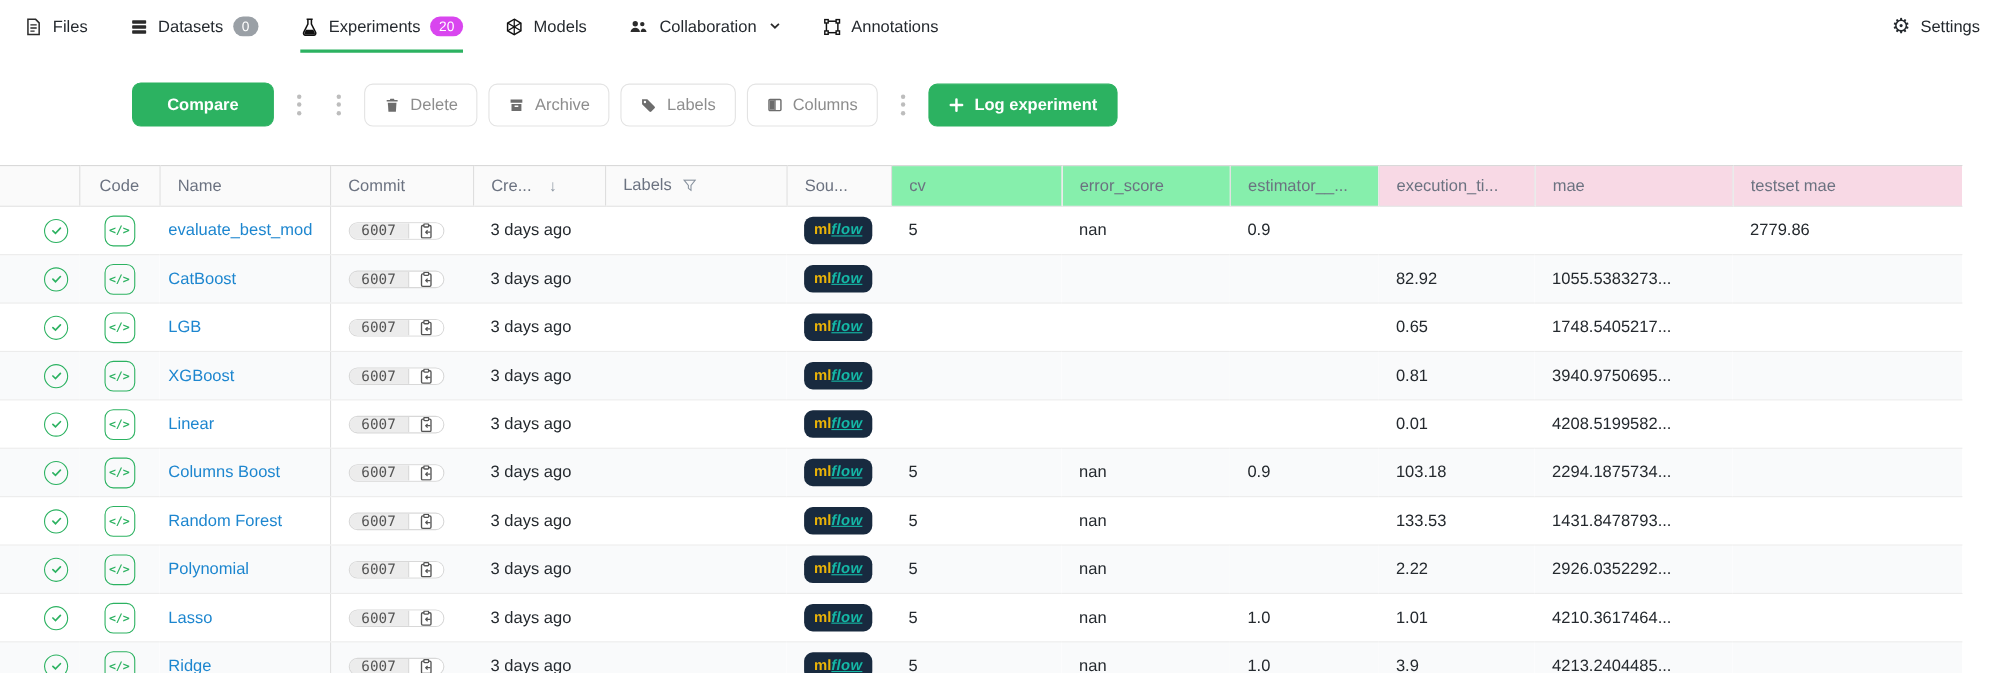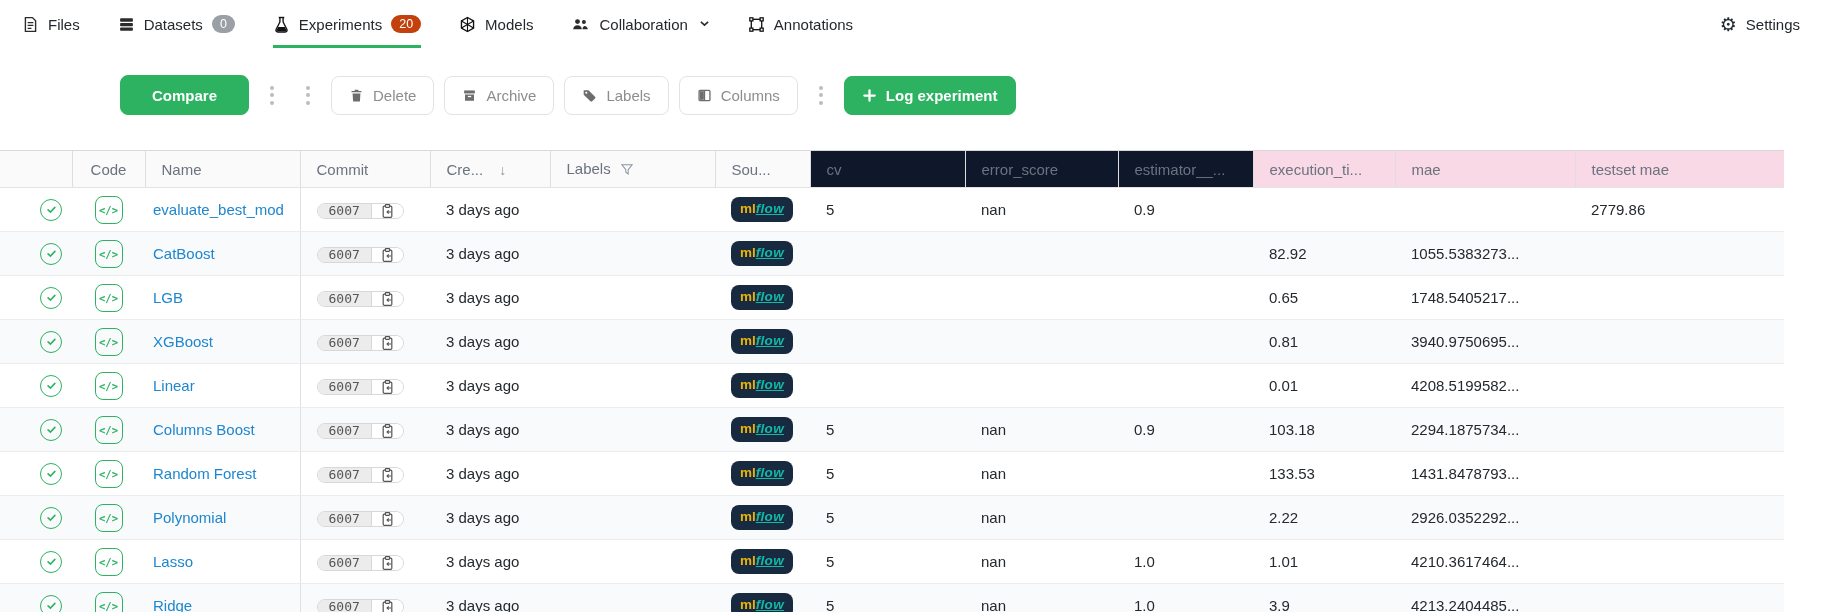--- a/index.html
+++ b/index.html
@@ -6,21 +6,21 @@
   html,body { width: 1828px; height: 612px; overflow: hidden; background:#fff;
     font-family: "Liberation Sans", sans-serif; color:#24292e; font-size:15px; }
 
   
   .topnav { display:flex; align-items:center; height:48px; padding:0 28px 0 22px; gap:38px; background:#fff; }
   .nav-item { display:flex; align-items:center; gap:9px; height:48px; cursor:pointer; white-space:nowrap; }
   .nav-item.active { box-shadow: inset 0 -3px 0 #2cb261; }
   .nicon { display:inline-flex; align-items:center; }
   .badge { border-radius:11px; color:#fff; font-size:12.5px; padding:2.5px 8px; line-height:1; }
   .badge-gray { background:#9aa0a6; }
-  .badge-blue { background:#c2410c; }
+  .badge-blue { background:#d946ef; }
   .nav-right { margin-left:auto; }
   .chev { margin-left:2px; display:inline-flex; }
   .gear { font-size:19px; line-height:1; }
 
   
   .toolbar { display:flex; align-items:center; margin:27px 0 0 120px; gap:10px; }
   .btn { display:inline-flex; align-items:center; gap:9px; height:39px; padding:0 17px; border-radius:8px;
     border:1px solid #e3e3e3; background:#fff; color:#8d8d8d; font-size:15px; cursor:pointer; white-space:nowrap; }
   .btn svg { flex:0 0 auto; }
   .btn-primary { background:#2cb261; border-color:#2cb261; color:#fff; font-weight:700; }
@@ -29,21 +29,21 @@
   .kebab { display:flex; flex-direction:column; gap:3.5px; padding:0 11px; cursor:pointer; }
   .kebab i { width:4px; height:4px; border-radius:50%; background:#bdbdbd; display:block; }
 
   
   .tablewrap { margin-top:35px; }
   table { border-collapse:collapse; table-layout:fixed; width:1784px; }
   thead th { height:37px; background:#fafafa; color:#6b7280; font-weight:400; text-align:left;
     padding:0 8px 0 16px; border-top:1px solid #d9d9d9; border-bottom:1px solid #e3e3e3;
     white-space:nowrap; overflow:hidden; font-size:15px; }
   thead th:nth-child(n+3) { border-left:1px solid #dedede; }
-  th.hl-cyan { background:#0f172a;margin-top:7px; }
+  th.hl-cyan { background:#86efac;margin-top:7px; }
   th.hl-pink { background:#f8d9e5; }
   th.c-code { text-align:center; padding:0; }
   td.c-commit, th.c-commit { border-left:1px solid #e0e0e0; }
   tbody td { height:44px; border-bottom:1px solid #ececec; padding:0 8px 0 16px;
     white-space:nowrap; overflow:hidden; font-size:15px; }
   tbody tr:nth-child(even) { background:#f9fafb; }
   td.c-status, td.c-code { text-align:center; padding:0; }
   td.c-name { padding-left:8px; }
 
   .chk { display:inline-flex; width:22px; height:22px; border:1.7px solid #2cb261; border-radius:50%;

